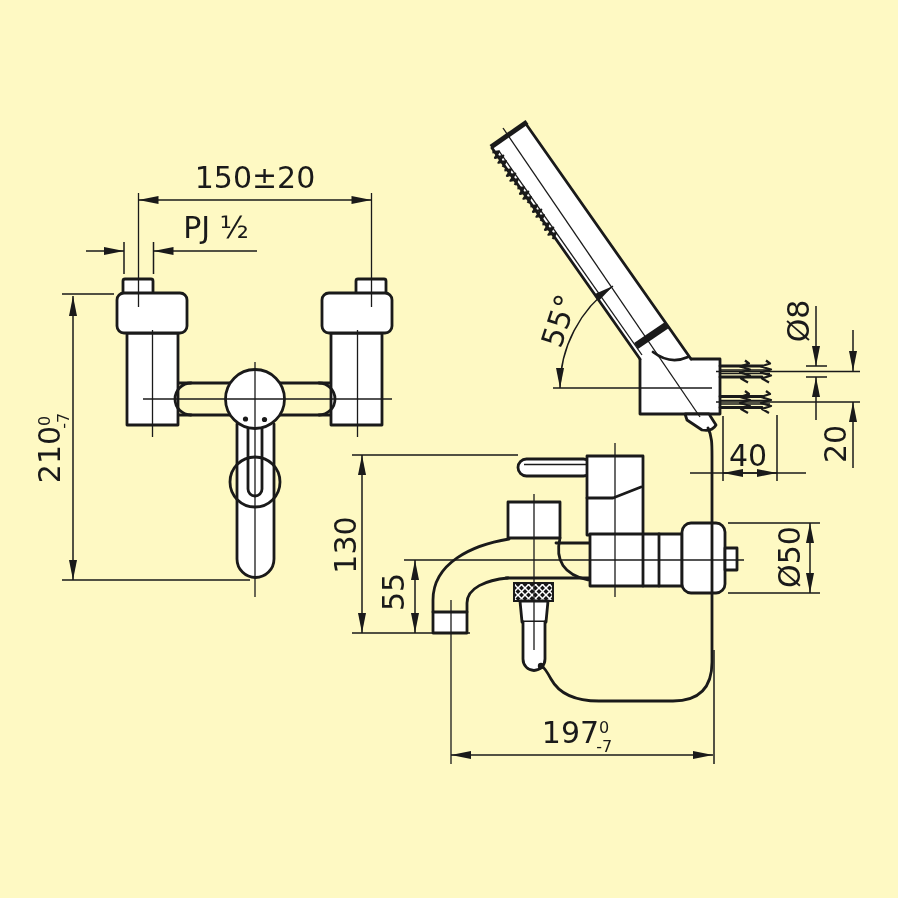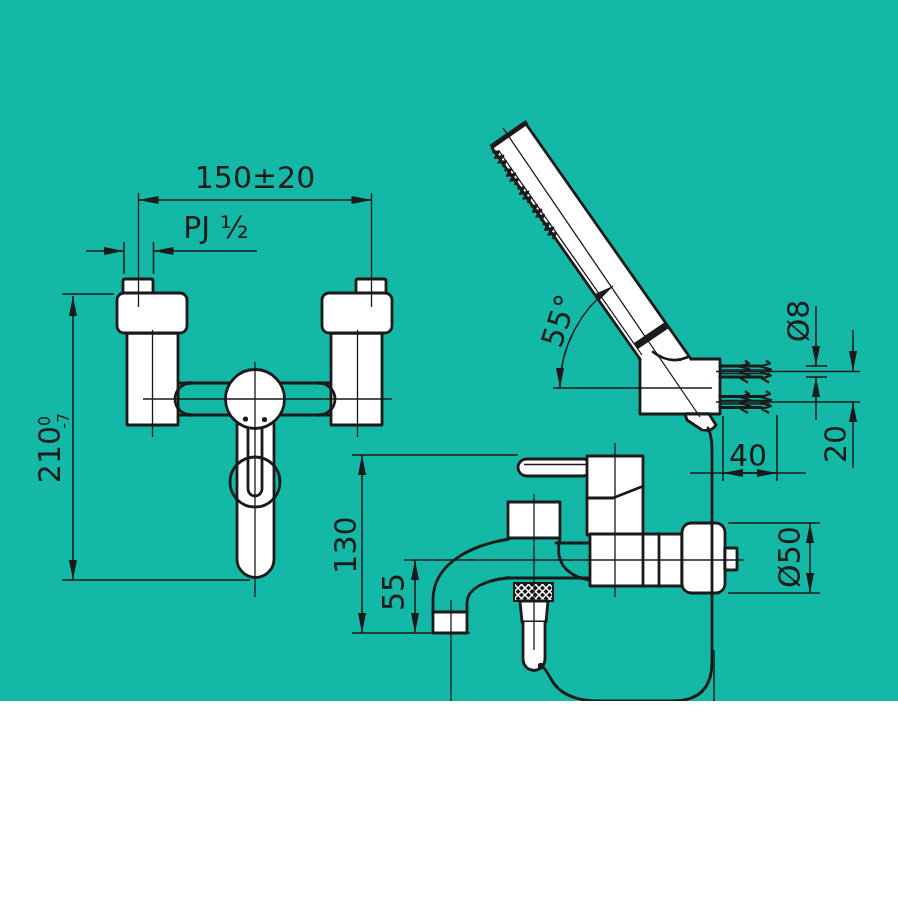--- a/index.html
+++ b/index.html
@@ -1,16 +1,16 @@
 <!DOCTYPE html>
 <html><head>
 <meta charset="utf-8">
 <style>
   html,body{margin:0;padding:0;background:#fff;}
-  #stage{position:relative;width:898px;height:701px;background:#14b8a6;overflow:hidden;}
+  #stage{position:relative;width:898px;height:898px;background:#fef9c3;overflow:hidden;}
   svg{position:absolute;left:0;top:0;}
   text{font-family:"DejaVu Sans","Liberation Sans",sans-serif;fill:#1a1a1a;}
   .ol{stroke:#1a1a1a;stroke-width:2.8;fill:none;stroke-linecap:round;stroke-linejoin:round;}
   .fw{fill:#ffffff;}
   .thin{stroke:#1a1a1a;stroke-width:1.3;fill:none;stroke-linecap:butt;}
   .dim{stroke:#1a1a1a;stroke-width:1.5;fill:none;stroke-linecap:butt;}
   .thick{stroke:#1a1a1a;stroke-width:5;fill:none;stroke-linecap:butt;}
   .band{stroke:#1a1a1a;stroke-width:7;fill:none;stroke-linecap:butt;}
   .mark{stroke:#1a1a1a;stroke-width:2.2;fill:none;stroke-linejoin:round;}
   .dtxt{font-size:30px;}

